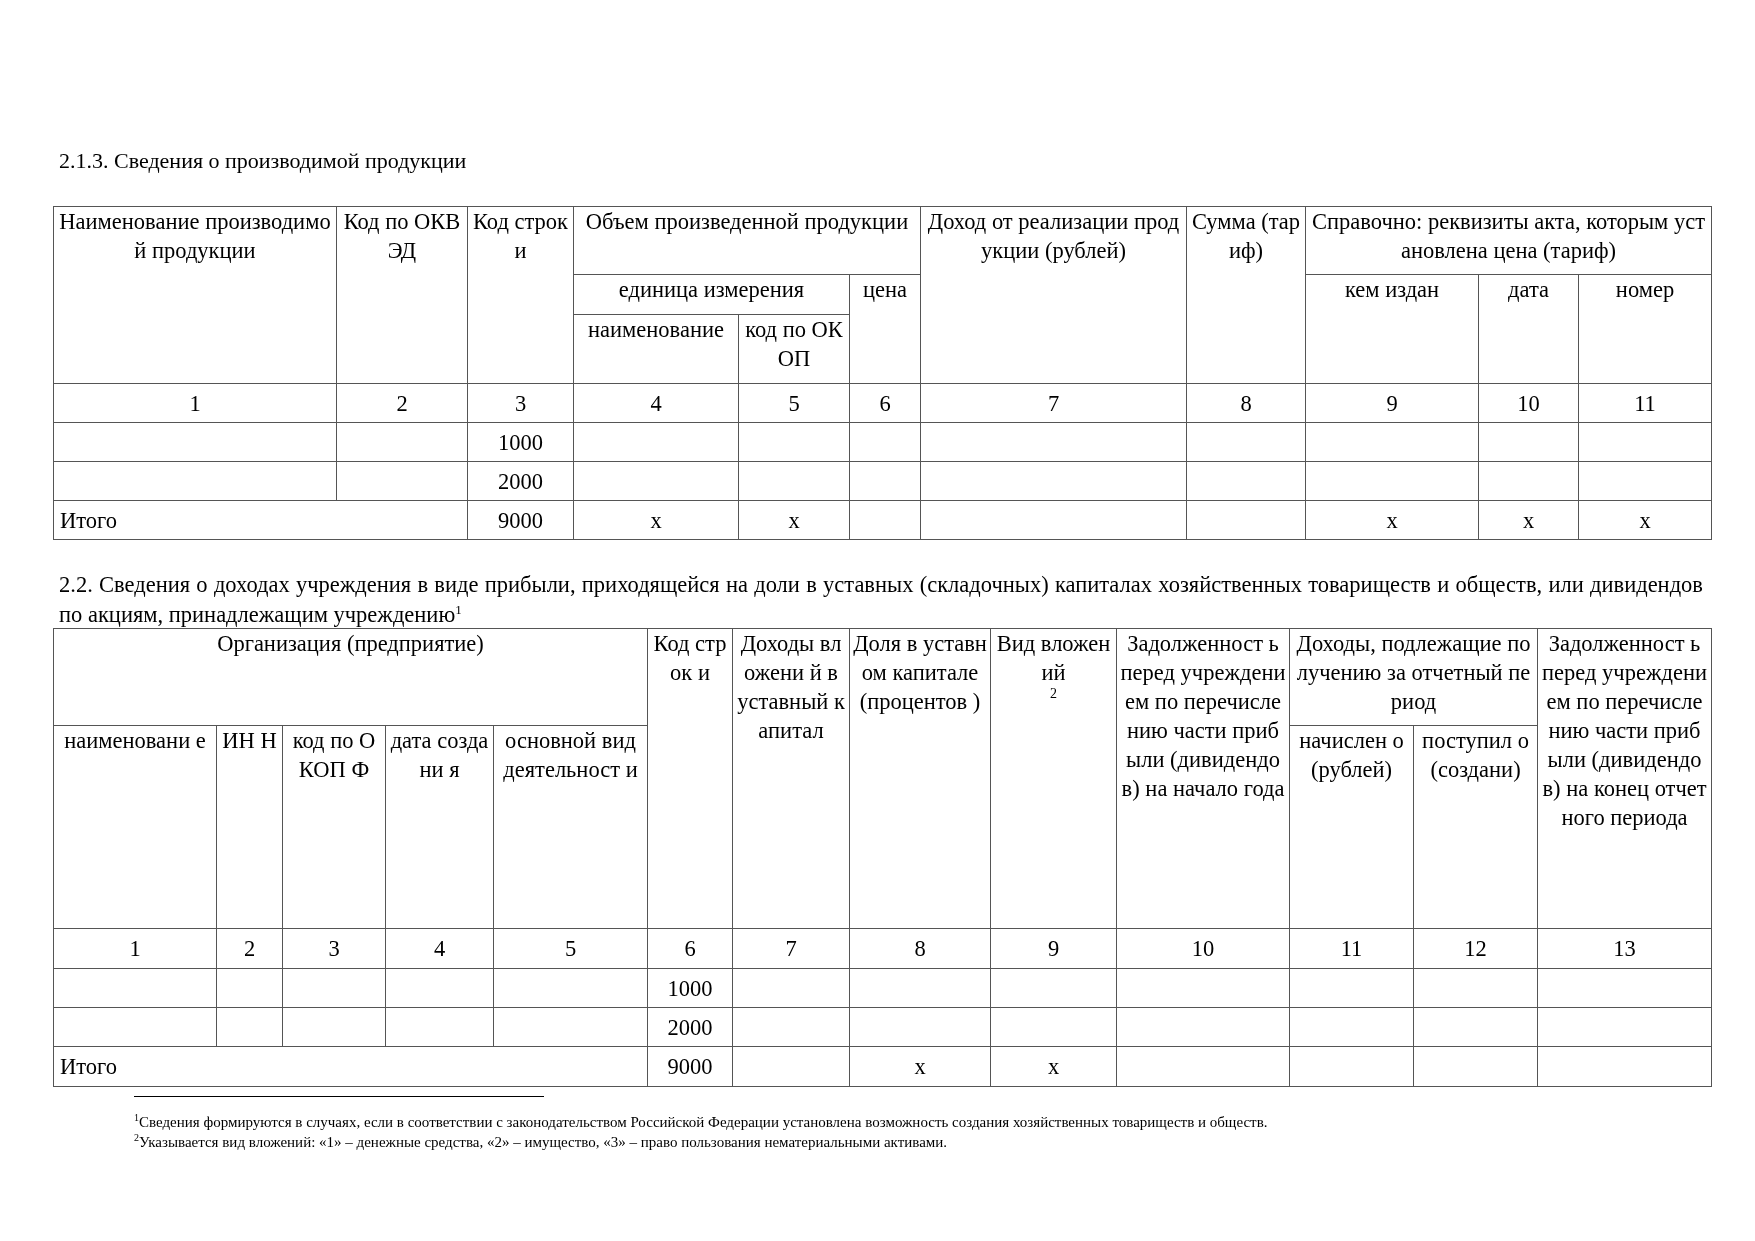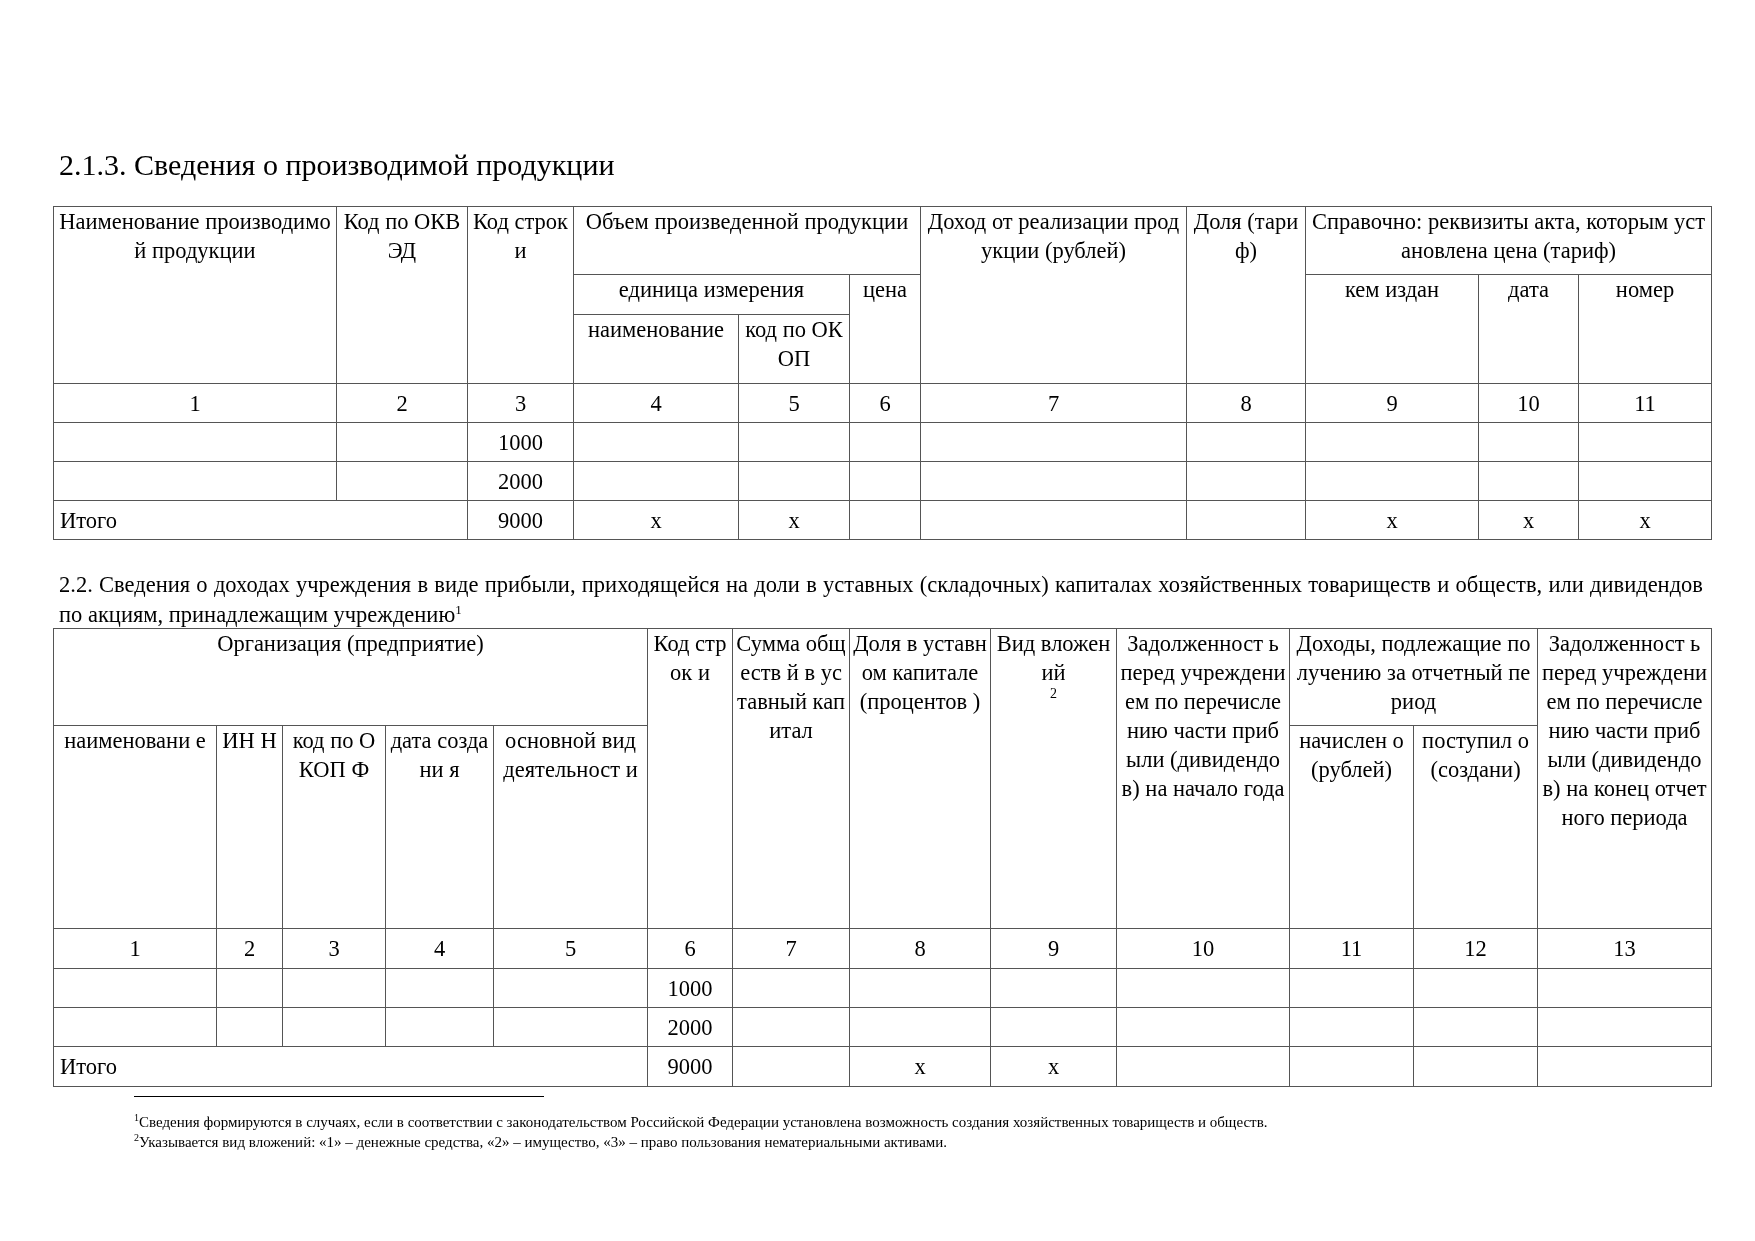--- a/index.html
+++ b/index.html
@@ -1,19 +1,19 @@
 <!DOCTYPE html>
 <html><head>
 <meta charset="utf-8">
 <style>
   html, body { margin:0; padding:0; background:#ffffff; }
   body { width:1755px; height:1241px; position:relative; overflow:hidden;
          font-family:"Liberation Serif", serif; color:#000; }
   .abs { position:absolute; }
-  .title { font-size:30px; left:59px; top:148px; white-space:nowrap; }
+  .title { font-size:22px; left:59px; top:148px; white-space:nowrap; }
   .para { font-size:22.5px; left:59px; top:570px; width:1644px; line-height:30px; text-align:justify; text-align-last:left; }
   sup { font-size:13px; vertical-align:super; line-height:0; }
   table { position:absolute; border-collapse:collapse; table-layout:fixed; font-size:22.5px; }
   td { border:1.5px solid #555; padding:0 3px; vertical-align:top; text-align:center; line-height:29px; overflow:hidden; word-break:break-all; }
   td.mid { vertical-align:middle; }
   td.left { text-align:left; padding-left:6px;font-family:Liberation Serif, serif; }
   #t1 { left:53px; top:206px; width:1658px; }
   #t2 { left:53px; top:628px; width:1658px; }
   .fnline { left:134px; top:1096px; width:410px; border-top:1px solid #000; height:0; }
   .fn { left:134px; font-size:15px; white-space:nowrap; }
@@ -38,21 +38,21 @@
       <col style="width:100px">
       <col style="width:133px">
   </colgroup>
   <tbody>
       <tr style="height:68px">
     <td rowspan="3">Наименование производимой продукции</td>
     <td rowspan="3">Код по ОКВЭД</td>
     <td rowspan="3">Код строки</td>
     <td colspan="3">Объем произведенной продукции</td>
     <td rowspan="3">Доход от реализации продукции (рублей)</td>
-    <td rowspan="3">Доля (тариф)</td>
+    <td rowspan="3">Сумма (тариф)</td>
     <td colspan="3">Справочно: реквизиты акта, которым установлена цена (тариф)</td>
   </tr>
   <tr style="height:40px">
     <td colspan="2">единица измерения</td>
     <td rowspan="2">цена</td>
     <td rowspan="2">кем издан</td>
     <td rowspan="2">дата</td>
     <td rowspan="2">номер</td>
   </tr>
   <tr style="height:69px">
@@ -128,21 +128,21 @@
     <col style="width:126px">
       <col style="width:173px">
       <col style="width:124px">
       <col style="width:124px">
     <col style="width:174px">
   </colgroup>
   <tbody>
       <tr style="height:97px">
     <td colspan="5">Организация (предприятие)</td>
     <td rowspan="2">Код строк и</td>
-    <td rowspan="2">Сумма обществ й в уставный капитал</td>
+    <td rowspan="2">Доходы вложени й в уставный капитал</td>
     <td rowspan="2">Доля в уставном капитале (процентов )</td>
     <td rowspan="2"><span>Вид вложений</span><br><span style="font-size:14px;line-height:14px;display:block">2</span></td>
     <td rowspan="2">Задолженност ь перед учреждением по перечислению части прибыли (дивидендов) на начало года</td>
     <td colspan="2">Доходы, подлежащие получению за отчетный период</td>
     <td rowspan="2">Задолженност ь перед учреждением по перечислению части прибыли (дивидендов) на конец отчетного периода</td>
   </tr>
   <tr style="height:203px">
     <td>наименовани е</td>
     <td>ИН Н</td>
     <td>код по ОКОП Ф</td>

